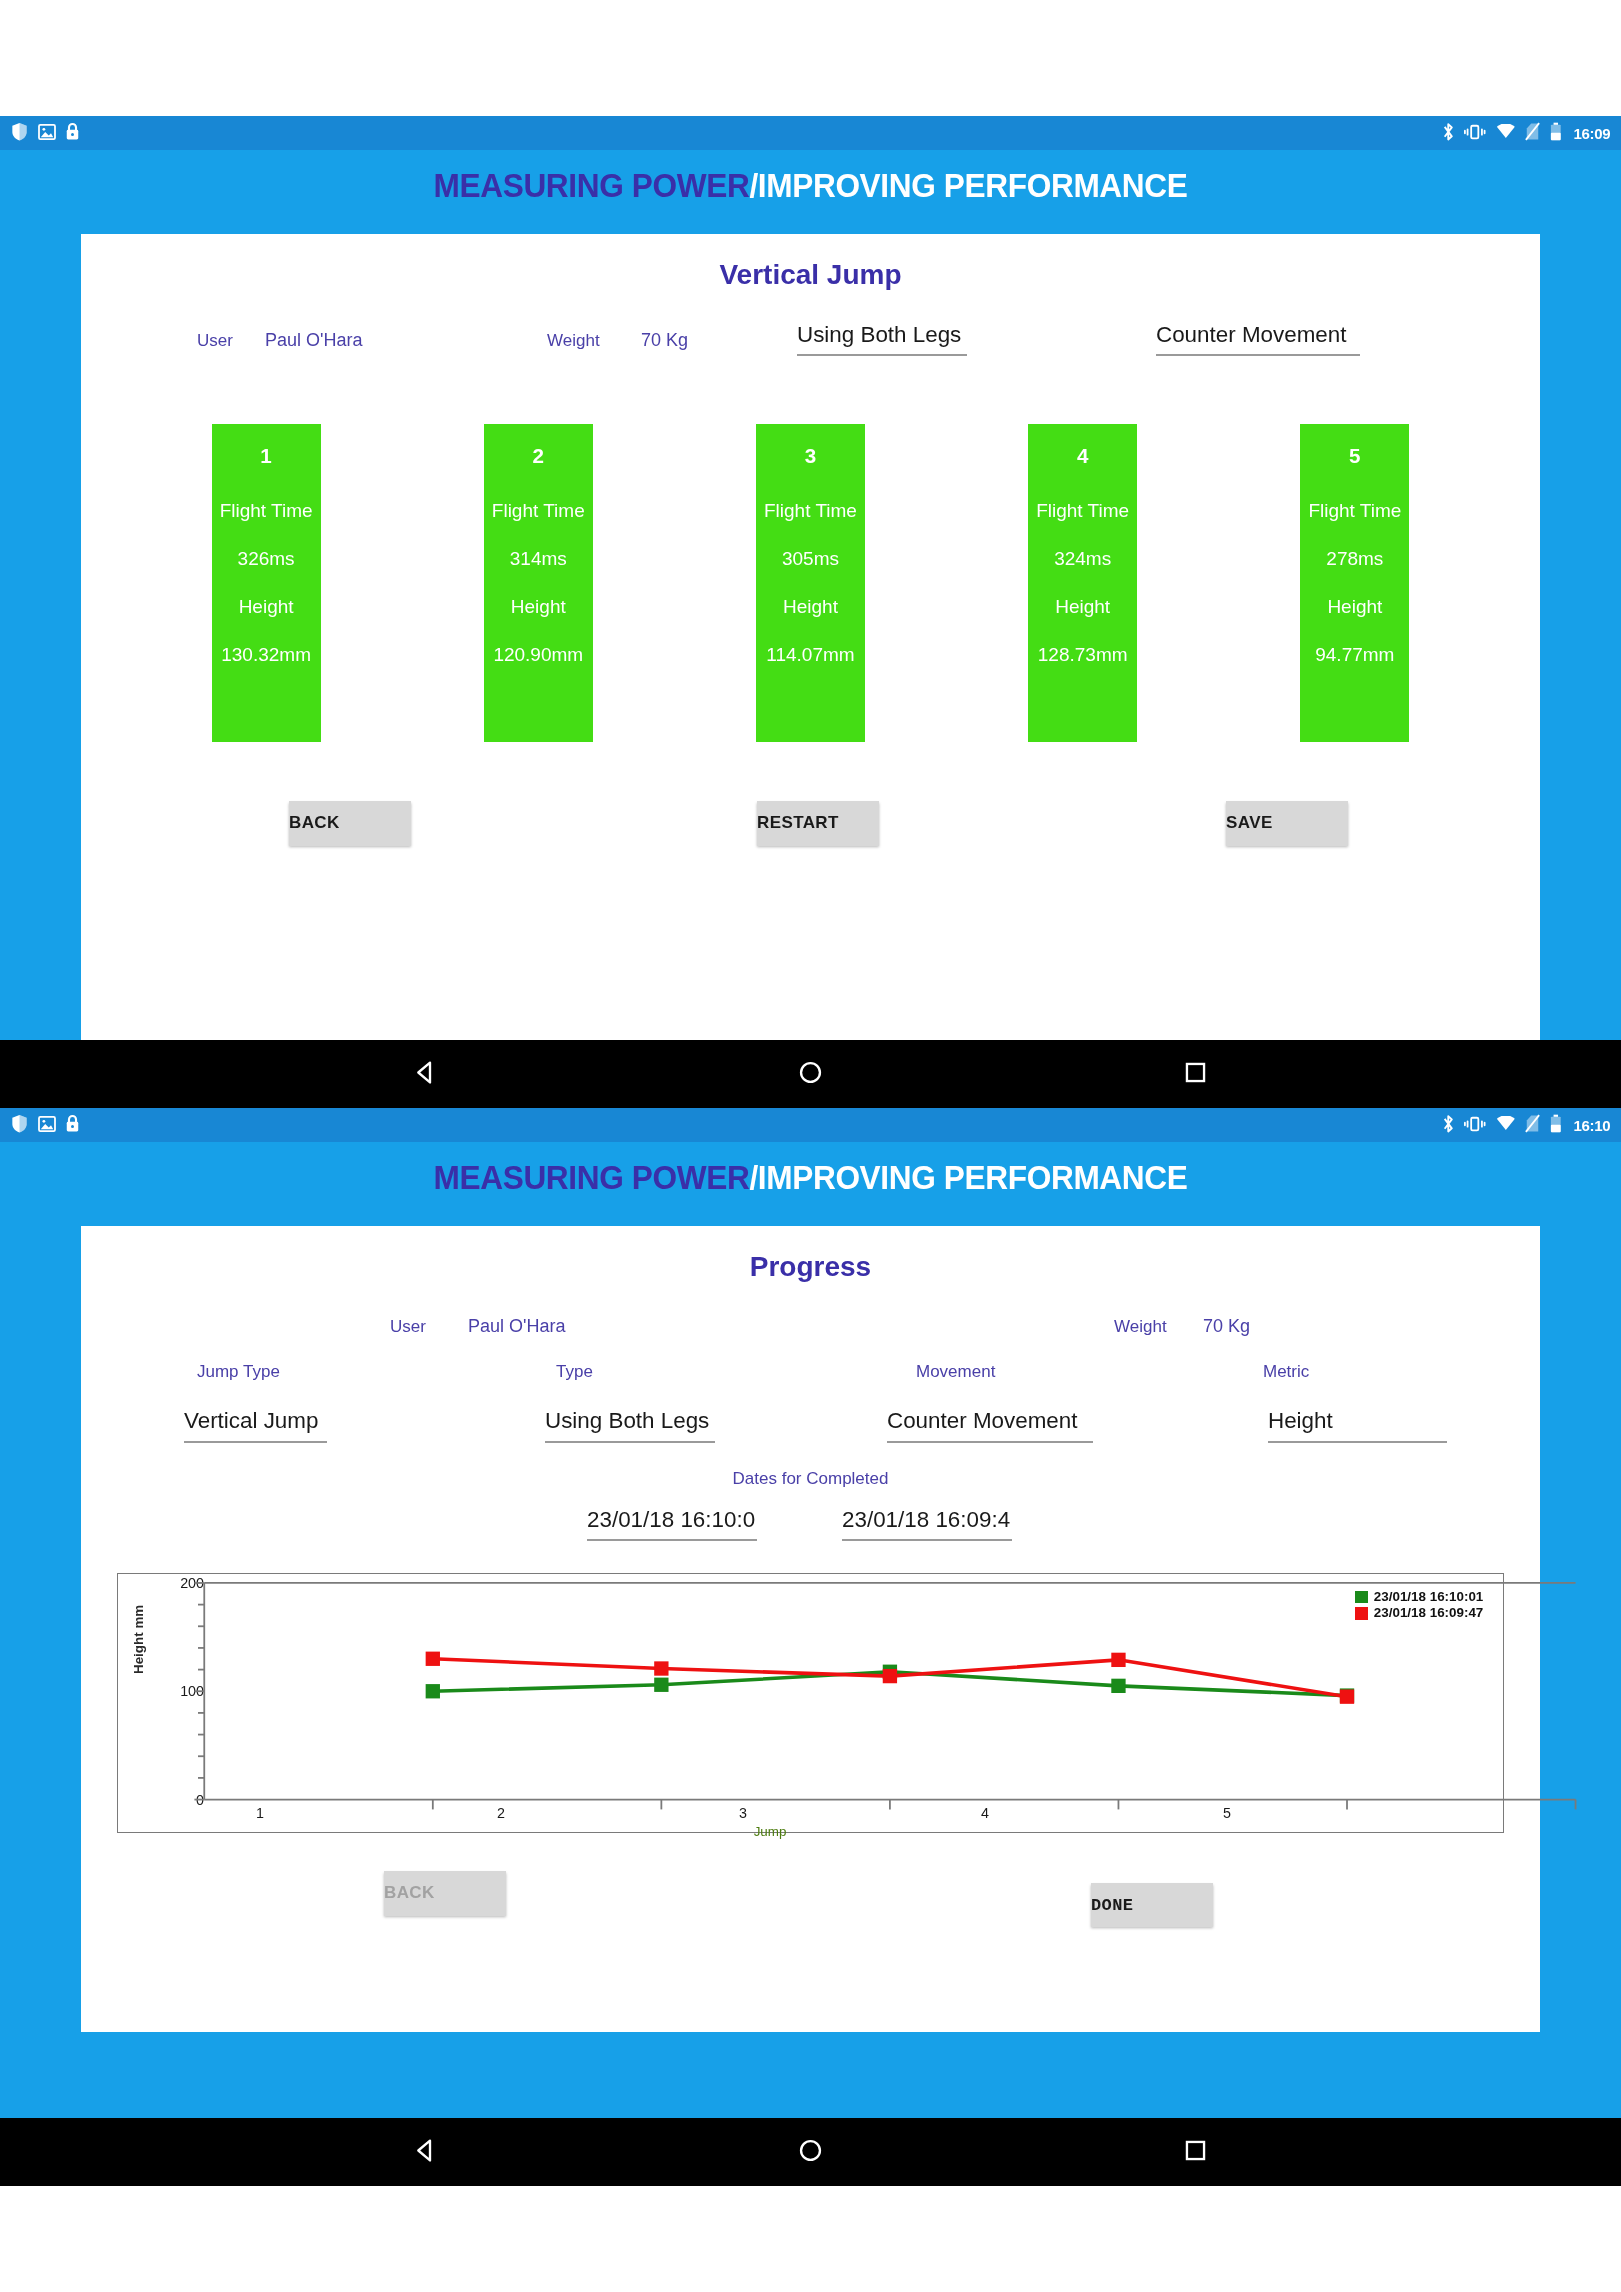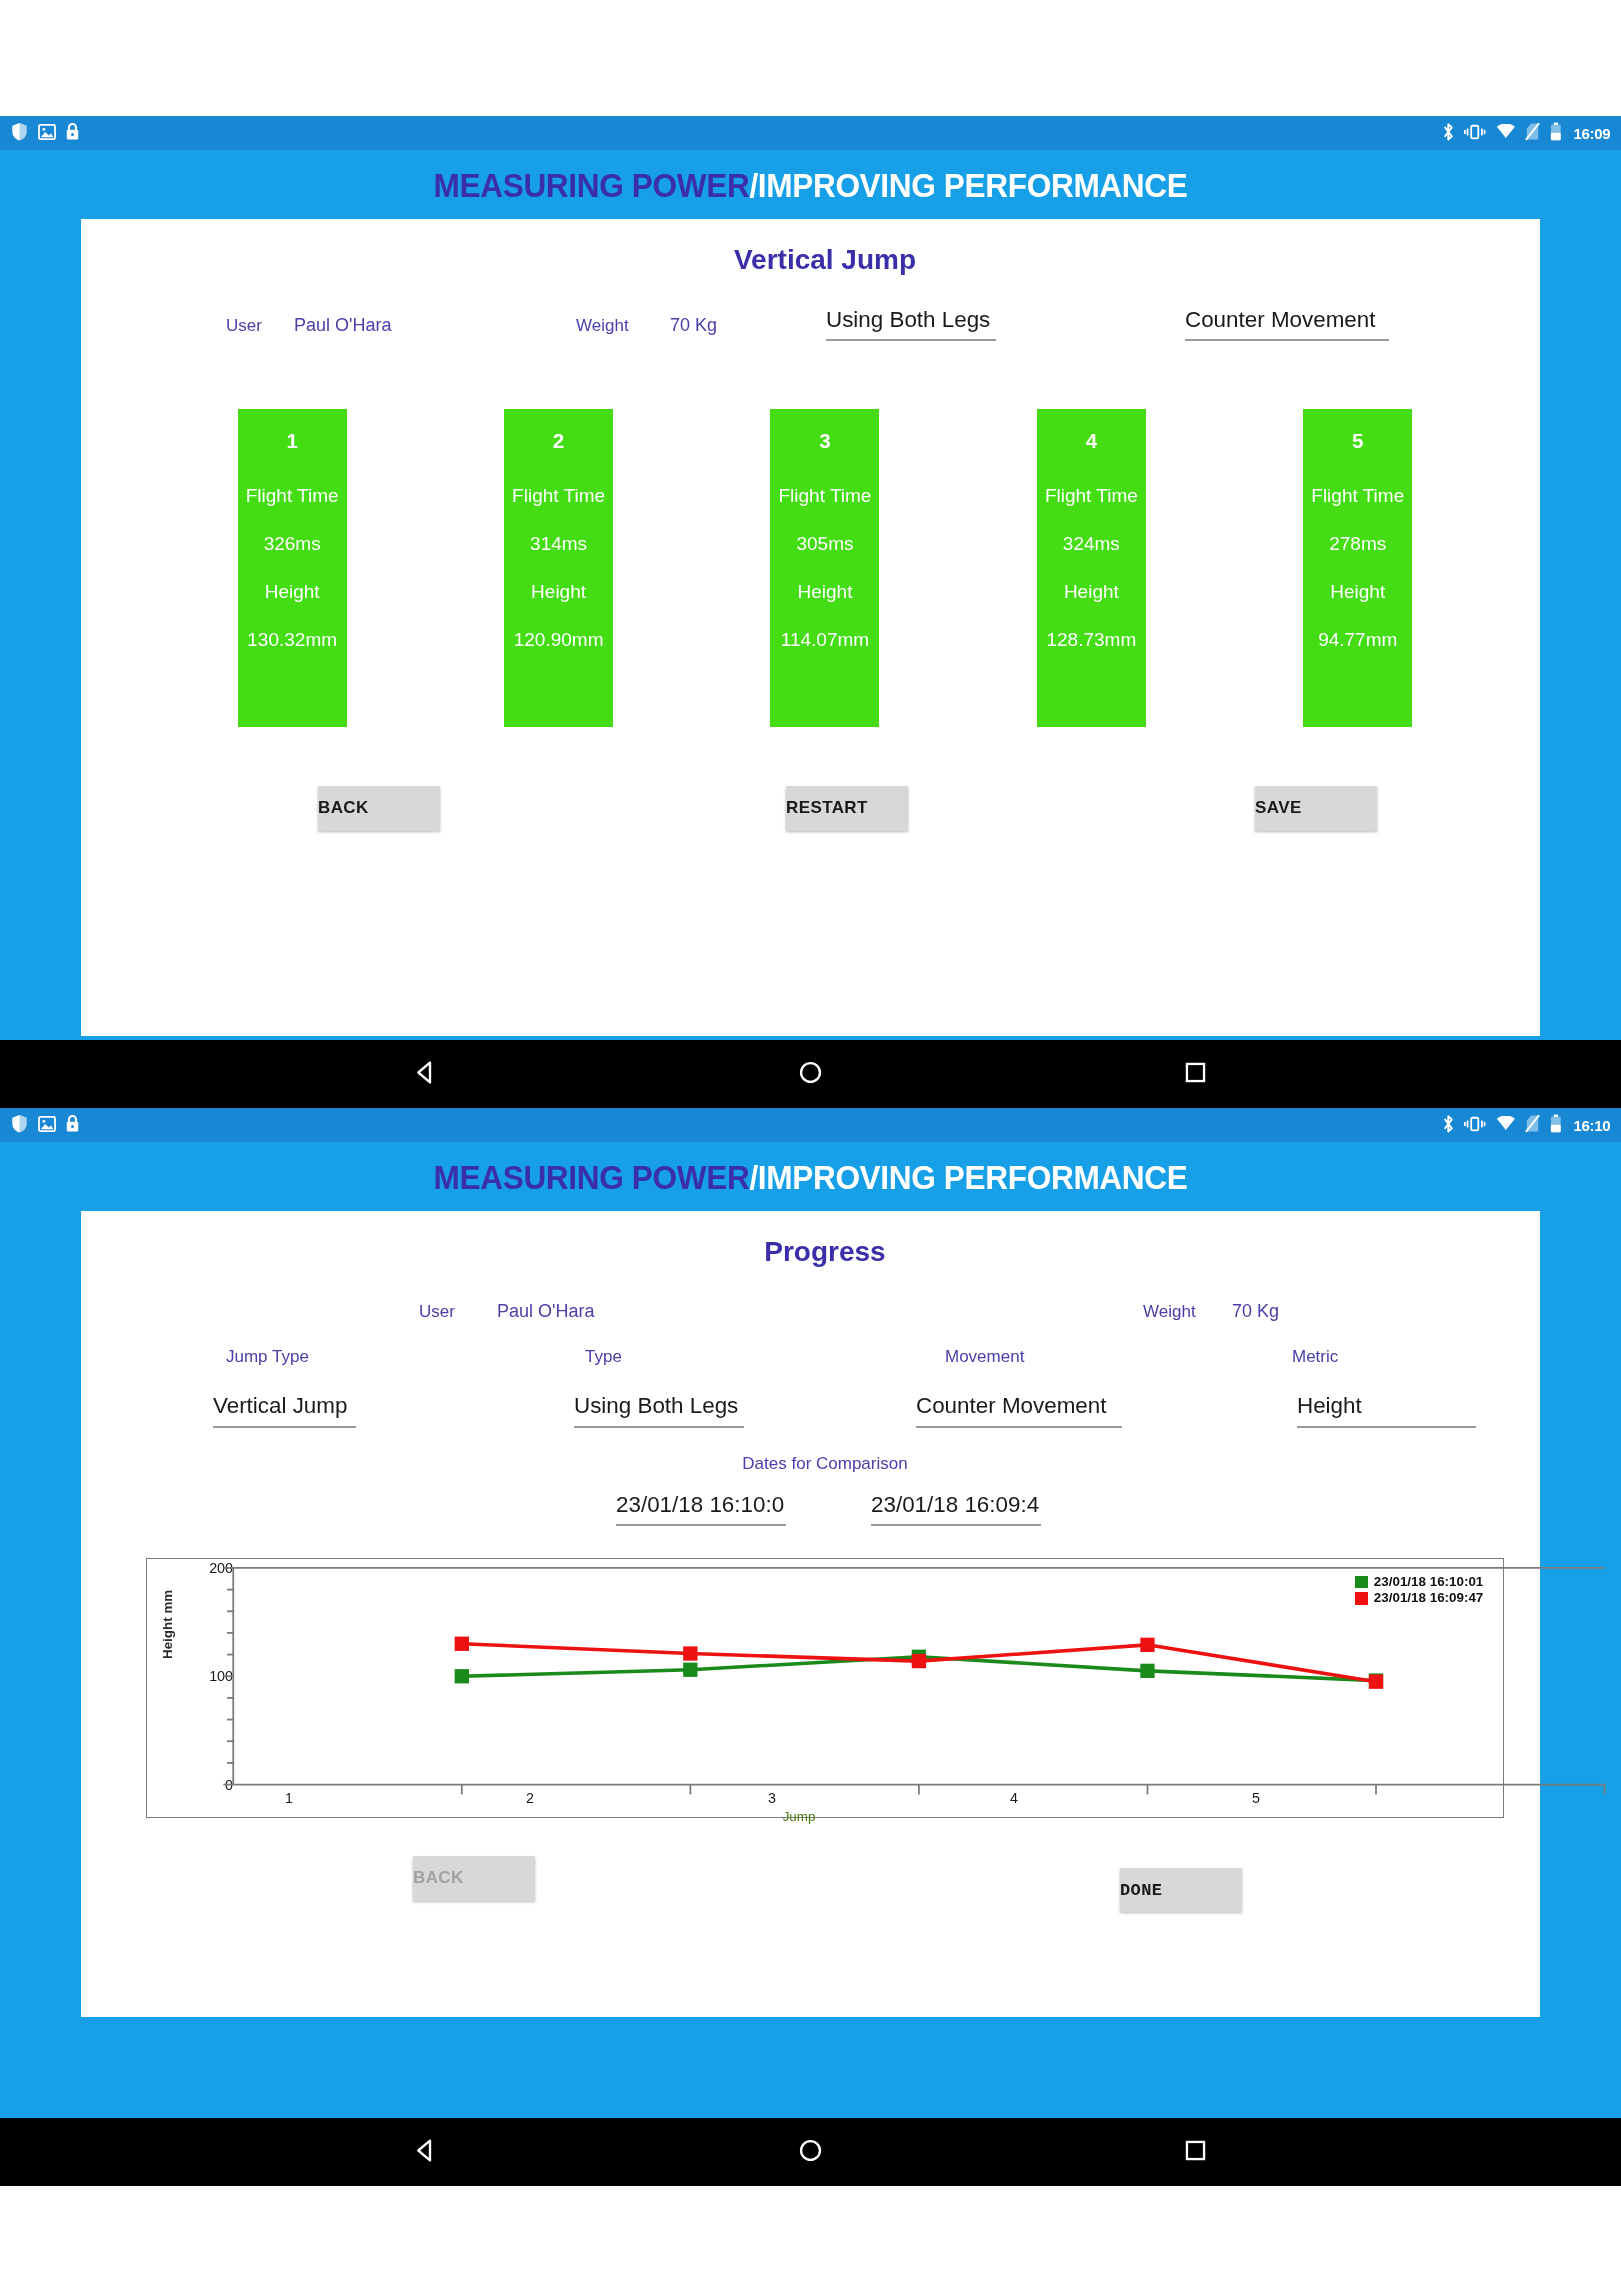--- a/index.html
+++ b/index.html
@@ -62,23 +62,22 @@
     font-size: 34px;
     letter-spacing: -0.4px;
     transform: scaleX(0.93);
   }
   .brand .b1 { color: #3a2fa8; }
   .brand .b2 { color: #ffffff; }
 
   
   .card {
     background: #ffffff;
-    margin: 0 81px;
+    margin: 15px 81px;
     position: relative;
-    padding-left: 29px;
   }
   .card-title {
     text-align: center;
     color: #3a2fa8;
     font-weight: bold;
     font-size: 28px;
     padding-top: 25px;
     font-family: "Liberation Sans", sans-serif;
   }
 
@@ -487,21 +486,21 @@
       <span class="info-lbl" style="left:1182px; top:7.2px;">Metric</span>
     </div>
 
     <div class="s2-row" style="height:73px;">
       <span class="underline-val" style="left:103px; top:12.5px; width:143px;">Vertical Jump</span>
       <span class="underline-val" style="left:464px; top:12.5px; width:170px;">Using Both Legs</span>
       <span class="underline-val" style="left:806px; top:12.5px; width:206px;">Counter Movement</span>
       <span class="underline-val" style="left:1187px; top:12.5px; width:179px;">Height</span>
     </div>
 
-    <div class="dates-title">Dates for Comparison</div>
+    <div class="dates-title">Dates for Completed</div>
     <div class="s2-row" style="height:70px;">
       <span class="underline-val" style="left:506px; top:18px; width:170px;">23/01/18 16:10:0</span>
       <span class="underline-val" style="left:761px; top:18px; width:170px;">23/01/18 16:09:4</span>
     </div>
 
     <div class="chartbox">
       <div class="axis-ylabel">Height mm</div>
 
       <div class="ytick-lbl" style="left:54px; top:0.9px; width:32px;">200</div>
       <div class="ytick-lbl" style="left:54px; top:109px; width:32px;">100</div>

